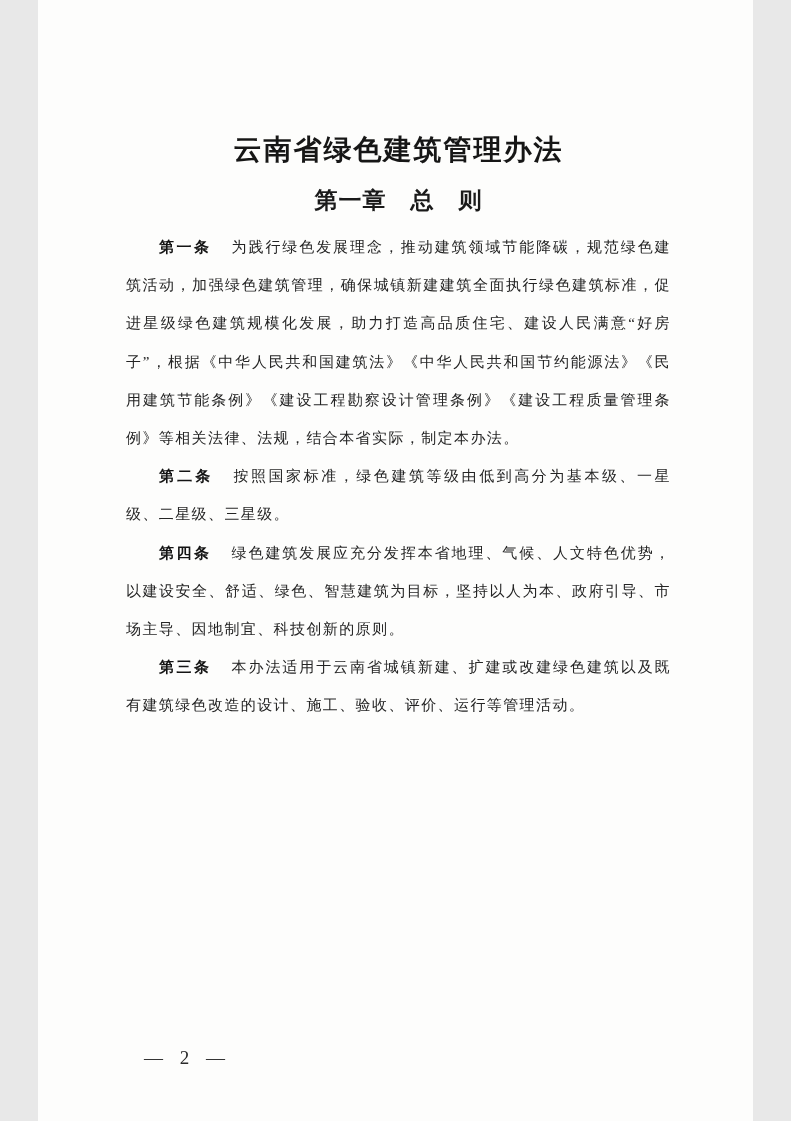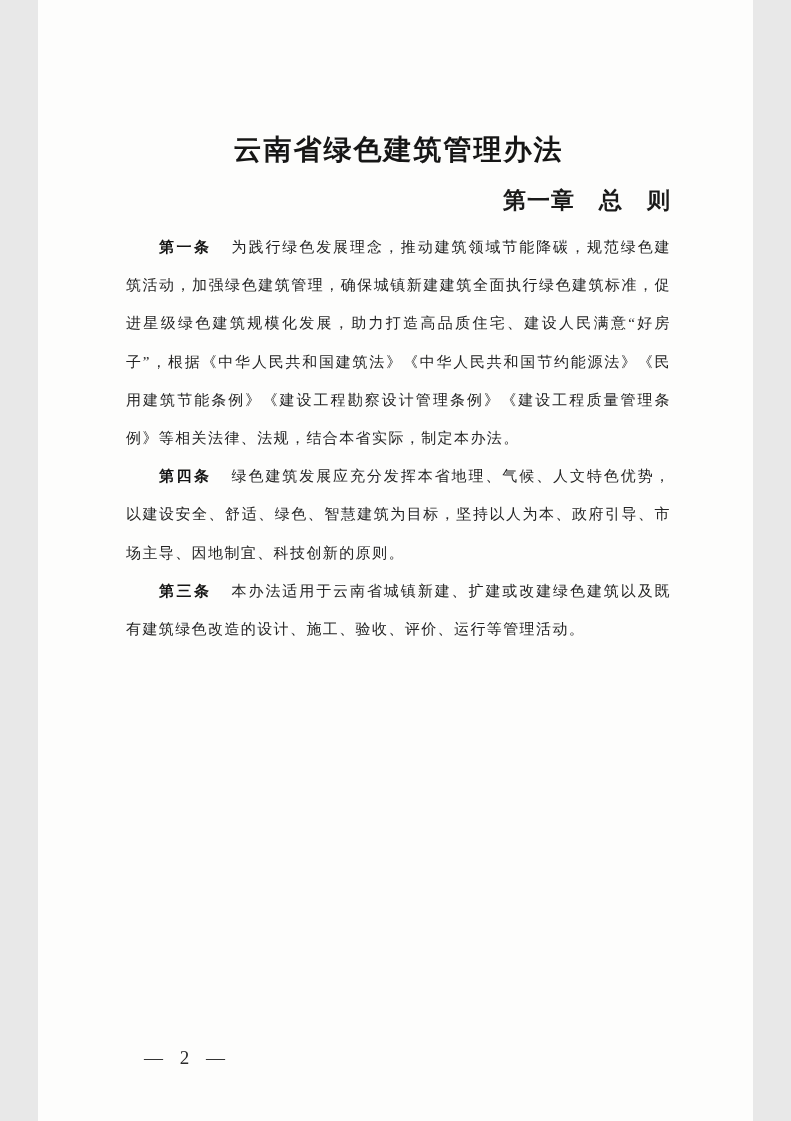--- a/index.html
+++ b/index.html
@@ -23,21 +23,21 @@
     margin: 0 0 19px 0;
     text-align: center;
     font-size: 28px;
     line-height: 34px;
     font-weight: bold;
     letter-spacing: 2px;
     color: #161616;
   }
   .chapter-heading {
     margin: 0 0 13px 0;
-    text-align: right;
+    text-align: center;
     font-size: 23px;
     line-height: 29px;
     font-weight: bold;
     letter-spacing: 1px;
     color: #1a1a1a;
   }
   .article {
     margin: 0;
     font-size: 15px;
     line-height: 38.2px;
@@ -68,20 +68,23 @@
 <div class="page">
 
   <h1 class="doc-title">云南省绿色建筑管理办法</h1>
 
   <h2 class="chapter-heading">第一章　总　则</h2>
 
   <p class="article">
     <span class="label">第一条</span><span>为践行绿色发展理念，推动建筑领域节能降碳，规范绿色建筑活动，加强绿色建筑管理，确保城镇新建建筑全面执行绿色建筑标准，促进星级绿色建筑规模化发展，助力打造高品质住宅、建设人民满意“好房子”，根据《中华人民共和国建筑法》《中华人民共和国节约能源法》《民用建筑节能条例》《建设工程勘察设计管理条例》《建设工程质量管理条例》等相关法律、法规，结合本省实际，制定本办法。</span>
   </p>
 
+  <p class="article">
+    <span class="label">第二条</span><span>按照国家标准，绿色建筑等级由低到高分为基本级、一星级、二星级、三星级。</span>
+  </p>
 
   <p class="article">
     <span class="label">第四条</span><span>绿色建筑发展应充分发挥本省地理、气候、人文特色优势，以建设安全、舒适、绿色、智慧建筑为目标，坚持以人为本、政府引导、市场主导、因地制宜、科技创新的原则。</span>
   </p>
 
   <p class="article">
     <span class="label">第三条</span><span>本办法适用于云南省城镇新建、扩建或改建绿色建筑以及既有建筑绿色改造的设计、施工、验收、评价、运行等管理活动。</span>
   </p>
 
 

